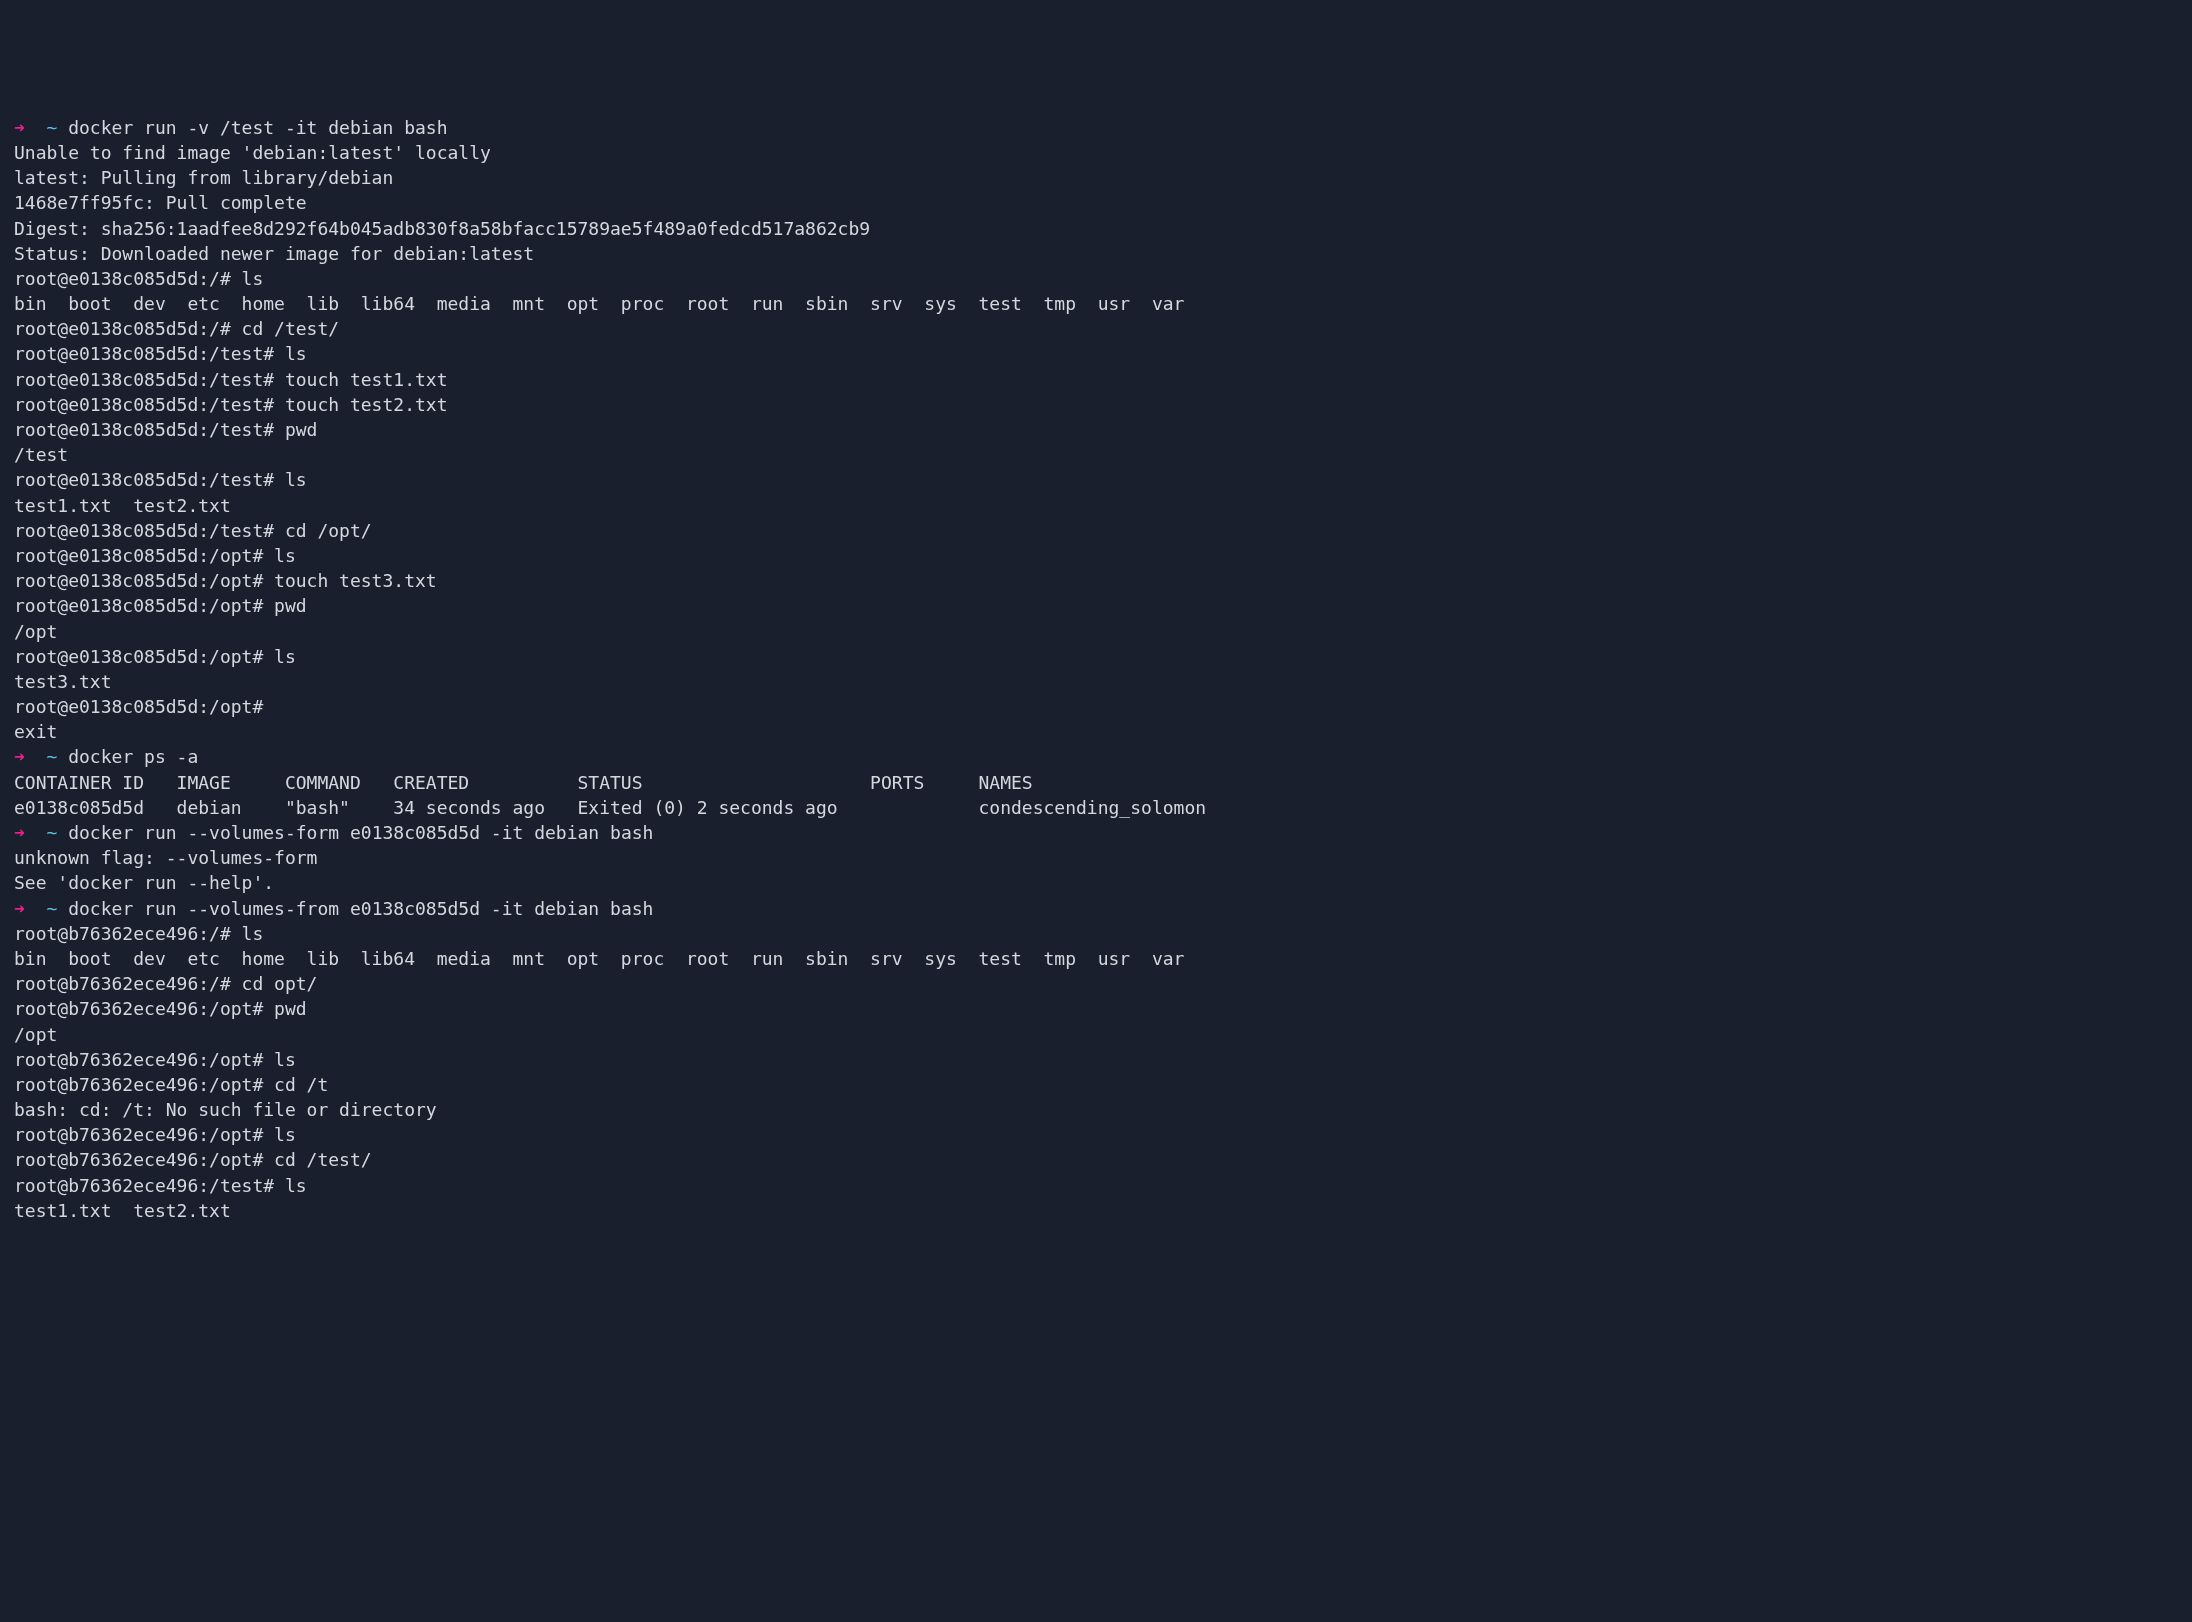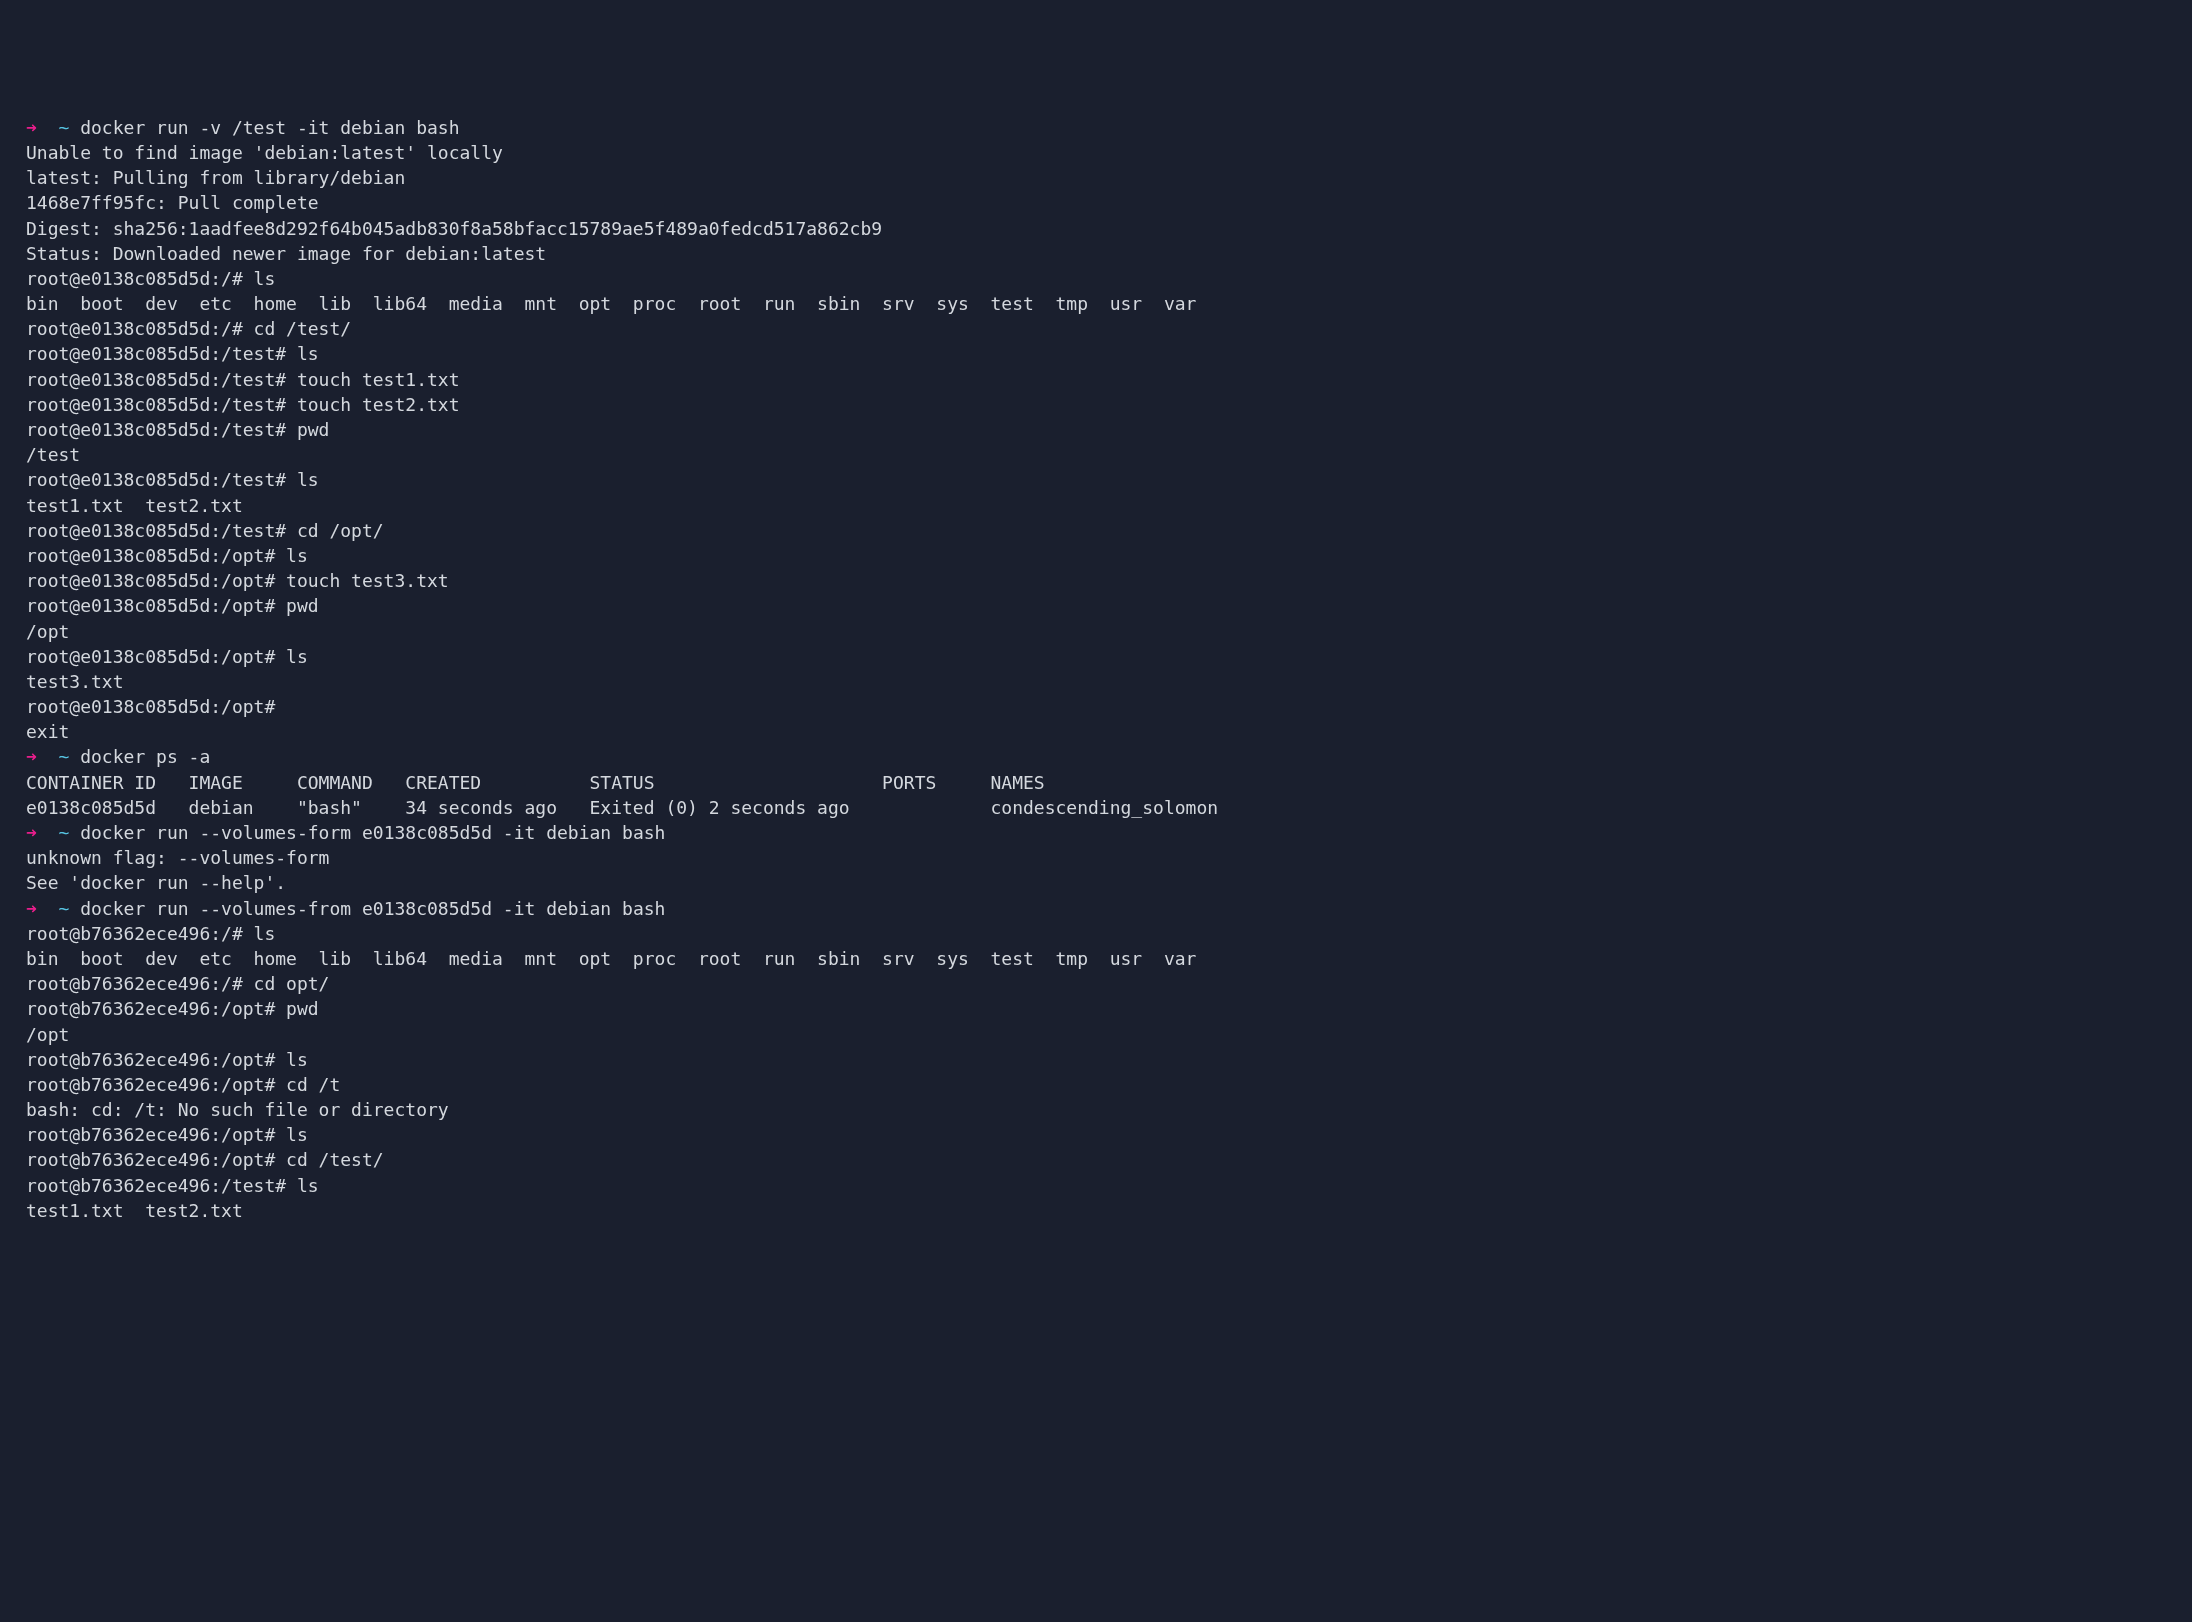--- a/index.html
+++ b/index.html
@@ -12,21 +12,20 @@
       font-family: 'Menlo', 'Monaco', 'Consolas', monospace;
       font-size: 18px;
       line-height: 1.4;
       padding: 14px;
       color: #d4d8de;
       white-space: pre;
       overflow-x: auto;
     }
     .line {
       display: block;
-      margin-left: 12px;
     }
     .arrow {
       color: #e91e8c;
     }
     .tilde {
       color: #56c2e0;
     }
     .normal {
       color: #d4d8de;
     }

